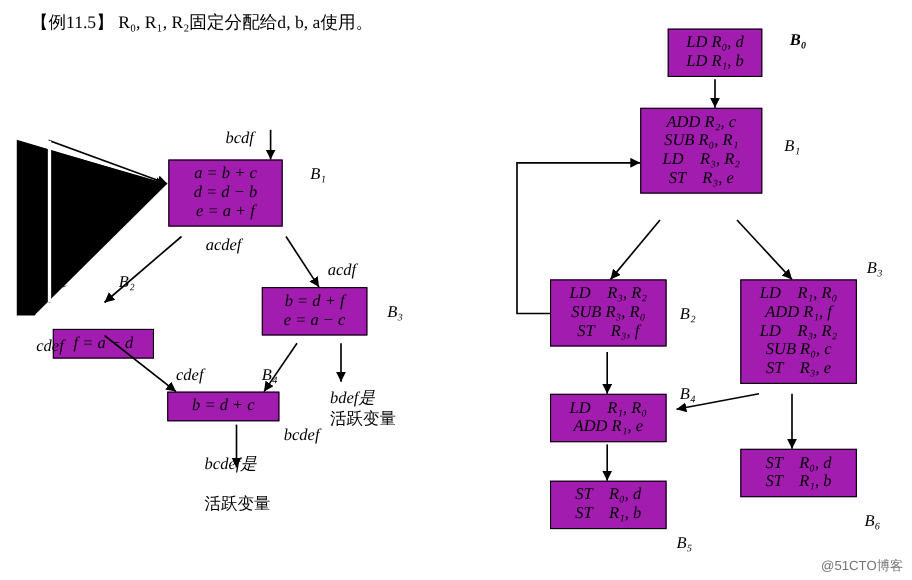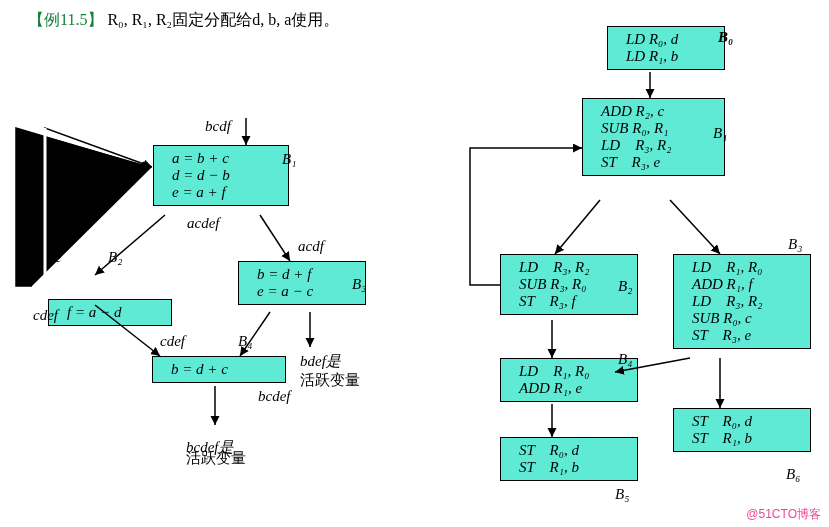--- a/index.html
+++ b/index.html
@@ -11,27 +11,28 @@
     width: 829px;
     height: 527px;
     position: relative;
   }
   .title {
     position: absolute;
     top: 10px;
     left: 28px;
     font-size: 16px;
   }
-  .title .red { color: #15803d; }
+  .title .red { color: #000000; }
   .box {
     position: absolute;
     border: 1.5px solid #000;
-    padding: 4px 18px;
-    background: #5eead4;
+    padding: 4px 2px;
+    background: #a21caf;
     font-style: italic;
+    text-align: center;
   }
   .box .line { white-space: pre; }
   .lbl {
     position: absolute;
     font-style: italic;
     font-size: 15px;
   }
   .annot {
     position: absolute;
     font-style: italic;
@@ -44,21 +45,21 @@
   svg.arrows {
     position: absolute;
     top: 0; left: 0;
     width: 829px; height: 527px;
     pointer-events: none;
   }
   .wm {
     position: absolute;
     right: 8px;
     bottom: 4px;
-    color: #ec4899;
+    color: #737373;
     font-size: 12px;
     font-family: Arial, sans-serif;
   }
 </style>
 </head>
 <body>
 
 <div class="title">
   <span class="red">【例11.5】</span>
   <span>R₀, R₁, R₂固定分配给d, b, a使用。</span>
@@ -92,21 +93,21 @@
 </div>
 <div class="lbl" style="left:238px; top:333px;">B₄</div>
 <div class="annot" style="left:160px; top:333px;">cdef</div>
 <div class="annot" style="left:225px; top:388px;margin-left:33px;">bcdef</div>
 
 <div class="plain" style="left:300px; top:352px;">
   <span style="font-style:italic">bdef是</span>
 </div>
 <div class="plain" style="left:300px; top:371px;">活跃变量</div>
 
-<div class="plain" style="left:186px; top:438px;">
+<div class="plain" style="left:186px; top:412px;">
   <span style="font-style:italic">bcdef是</span>
 </div>
 <div class="plain" style="left:186px; top:449px;">活跃变量</div>
 
 <div class="box" style="left:607px; top:26px; width:80px;">
   <div class="line">LD R₀, d</div>
   <div class="line">LD R₁, b</div>
 </div>
 <div class="lbl" style="left:718px; top:29px;font-weight:bold;">B₀</div>
 

